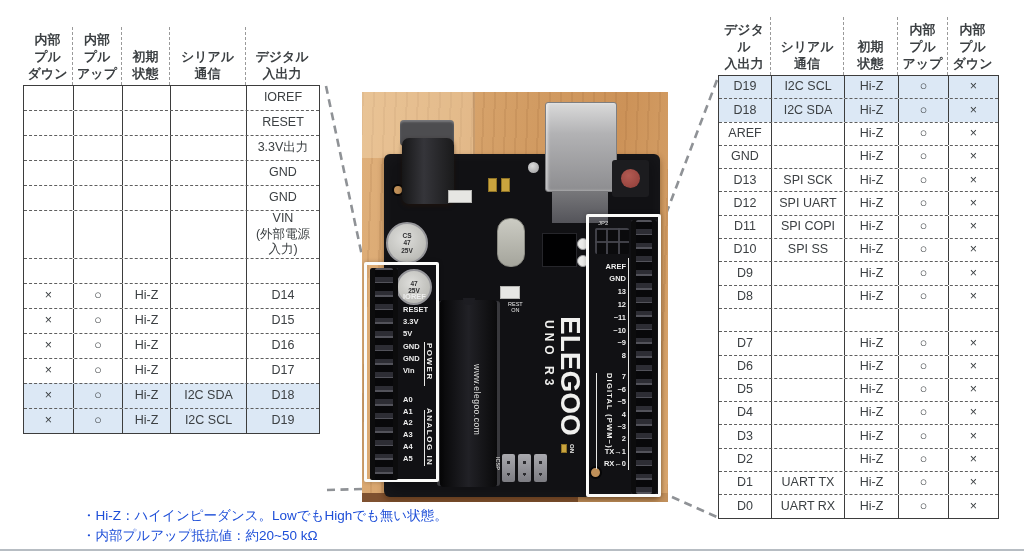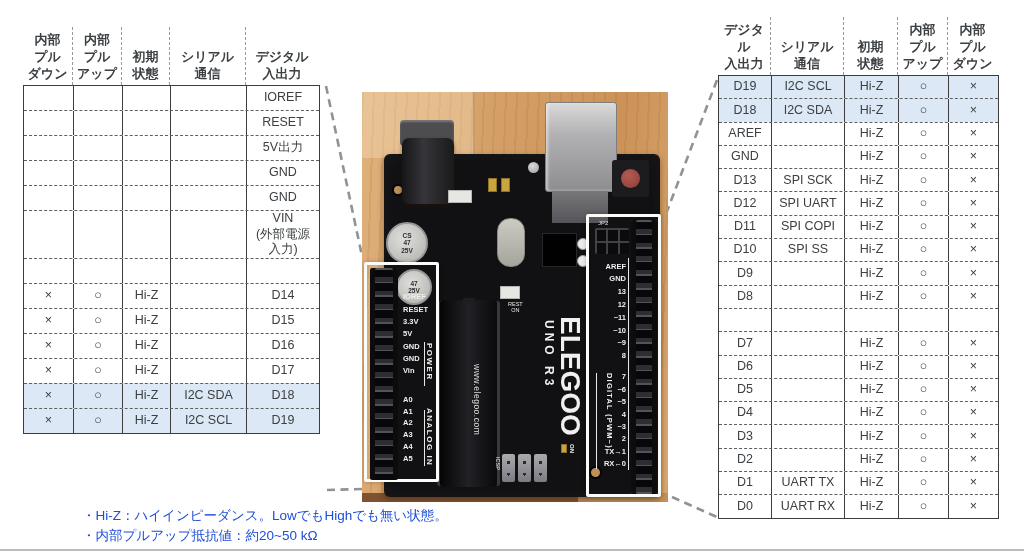--- a/index.html
+++ b/index.html
@@ -152,21 +152,21 @@
         <div class="tcell"></div>
         <div class="tcell"></div>
         <div class="tcell"></div>
         <div class="tcell">RESET</div>
       </div>
       <div class="trow">
         <div class="tcell"></div>
         <div class="tcell"></div>
         <div class="tcell"></div>
         <div class="tcell"></div>
-        <div class="tcell">5V出力</div>
+        <div class="tcell">3.3V出力</div>
       </div>
       <div class="trow">
         <div class="tcell"></div>
         <div class="tcell"></div>
         <div class="tcell"></div>
         <div class="tcell"></div>
         <div class="tcell">GND</div>
       </div>
       <div class="trow">
         <div class="tcell"></div>

